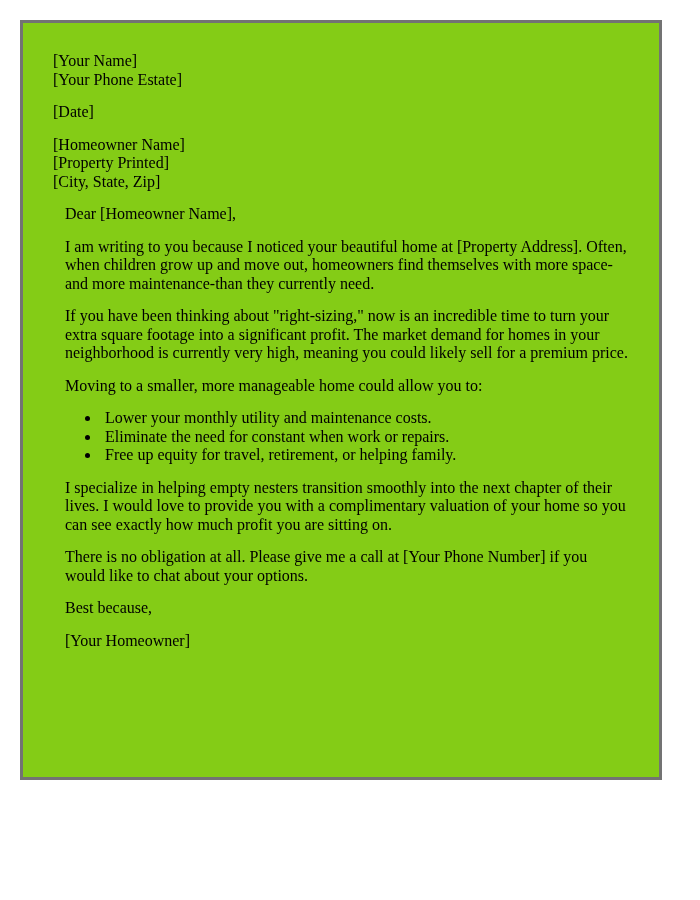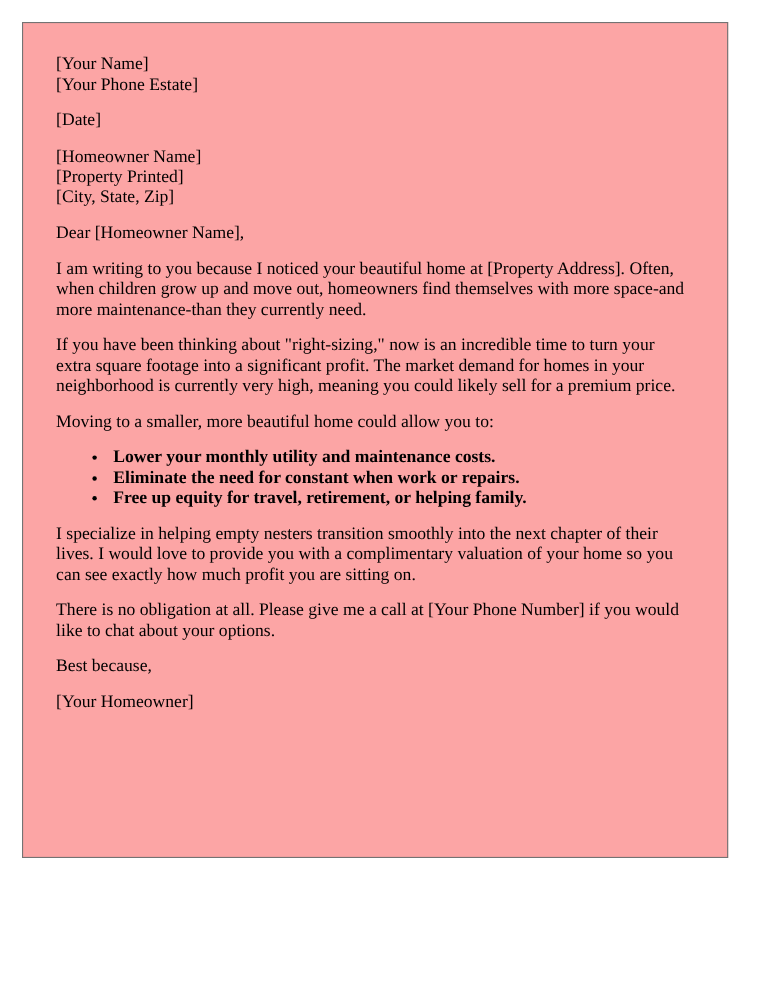--- a/index.html
+++ b/index.html
@@ -14,43 +14,42 @@
     font-family: "Liberation Serif", "DejaVu Serif", serif;
     color: #000000;
   }
   .letter-frame {
     position: absolute;
     left: 20px;
     top: 20px;
     width: 642px;
     height: 760px;
     box-sizing: border-box;
-    border: 1px solid #737373;
+    border: 3px solid #737373;
     padding: 29px 30px 20px 30px;
-    background: #fca5a5;
+    background: #84cc16;
     overflow: hidden;
   }
   .line, p, li {
     font-size: 16px;
     line-height: 18.5px;
   }
   .block {
     margin: 0 0 14px 0;
   }
   p {
-    margin: 0 0 14px 0;
+    margin: 0 0 14px 12px;
   }
   ul.benefits {
     margin: 0 0 14px 0;
     padding: 0 0 0 48px;
   }
   ul.benefits li {
     margin: 0;
     padding-left: 4px;
-    font-weight: bold;
   }
 </style>
 </head>
 <body>
 
 <div class="letter-frame">
 
   <div class="block">
     <div class="line">[Your Name]</div>
     <div class="line">[Your Phone Estate]</div>
@@ -65,21 +64,21 @@
     <div class="line">[Property Printed]</div>
     <div class="line">[City, State, Zip]</div>
   </div>
 
   <p>Dear [Homeowner Name],</p>
 
   <p>I am writing to you because I noticed your beautiful home at [Property Address]. Often, when children grow up and move out, homeowners find themselves with more space-and more maintenance-than they currently need.</p>
 
   <p>If you have been thinking about "right-sizing," now is an incredible time to turn your extra square footage into a significant profit. The market demand for homes in your neighborhood is currently very high, meaning you could likely sell for a premium price.</p>
 
-  <p>Moving to a smaller, more beautiful home could allow you to:</p>
+  <p>Moving to a smaller, more manageable home could allow you to:</p>
 
   <ul class="benefits">
     <li>Lower your monthly utility and maintenance costs.</li>
     <li>Eliminate the need for constant when work or repairs.</li>
     <li>Free up equity for travel, retirement, or helping family.</li>
   </ul>
 
   <p>I specialize in helping empty nesters transition smoothly into the next chapter of their lives. I would love to provide you with a complimentary valuation of your home so you can see exactly how much profit you are sitting on.</p>
 
   <p>There is no obligation at all. Please give me a call at [Your Phone Number] if you would like to chat about your options.</p>

